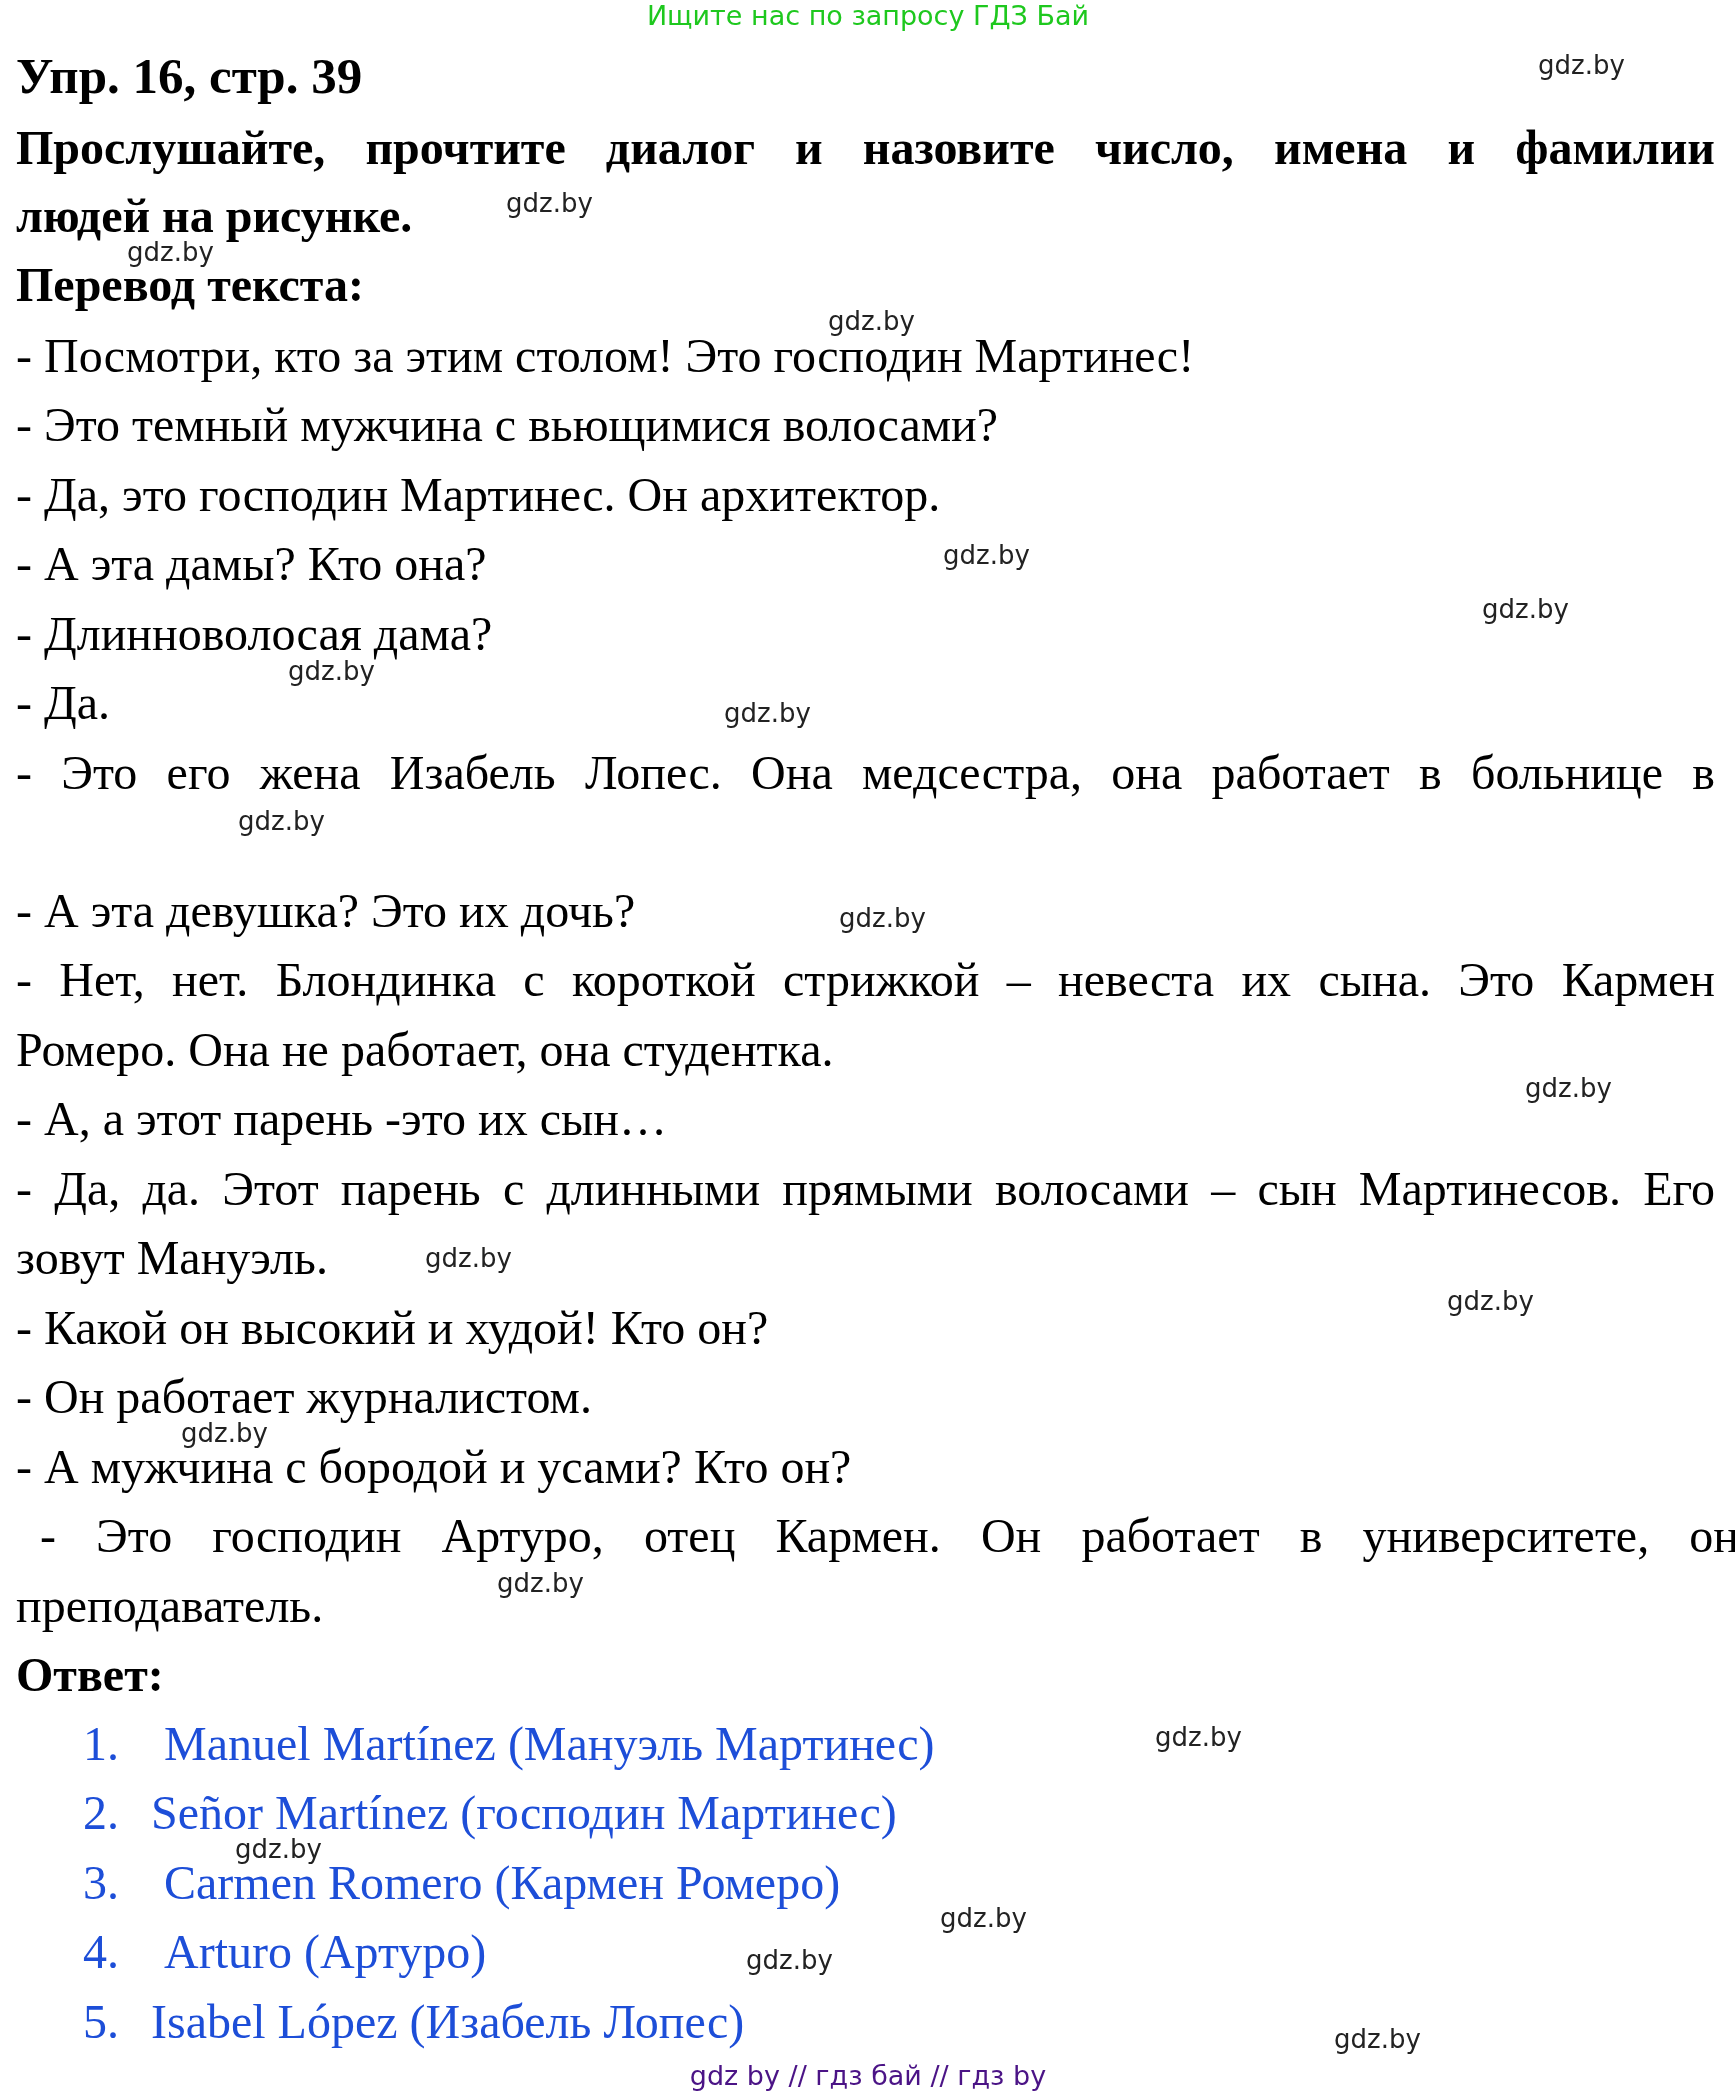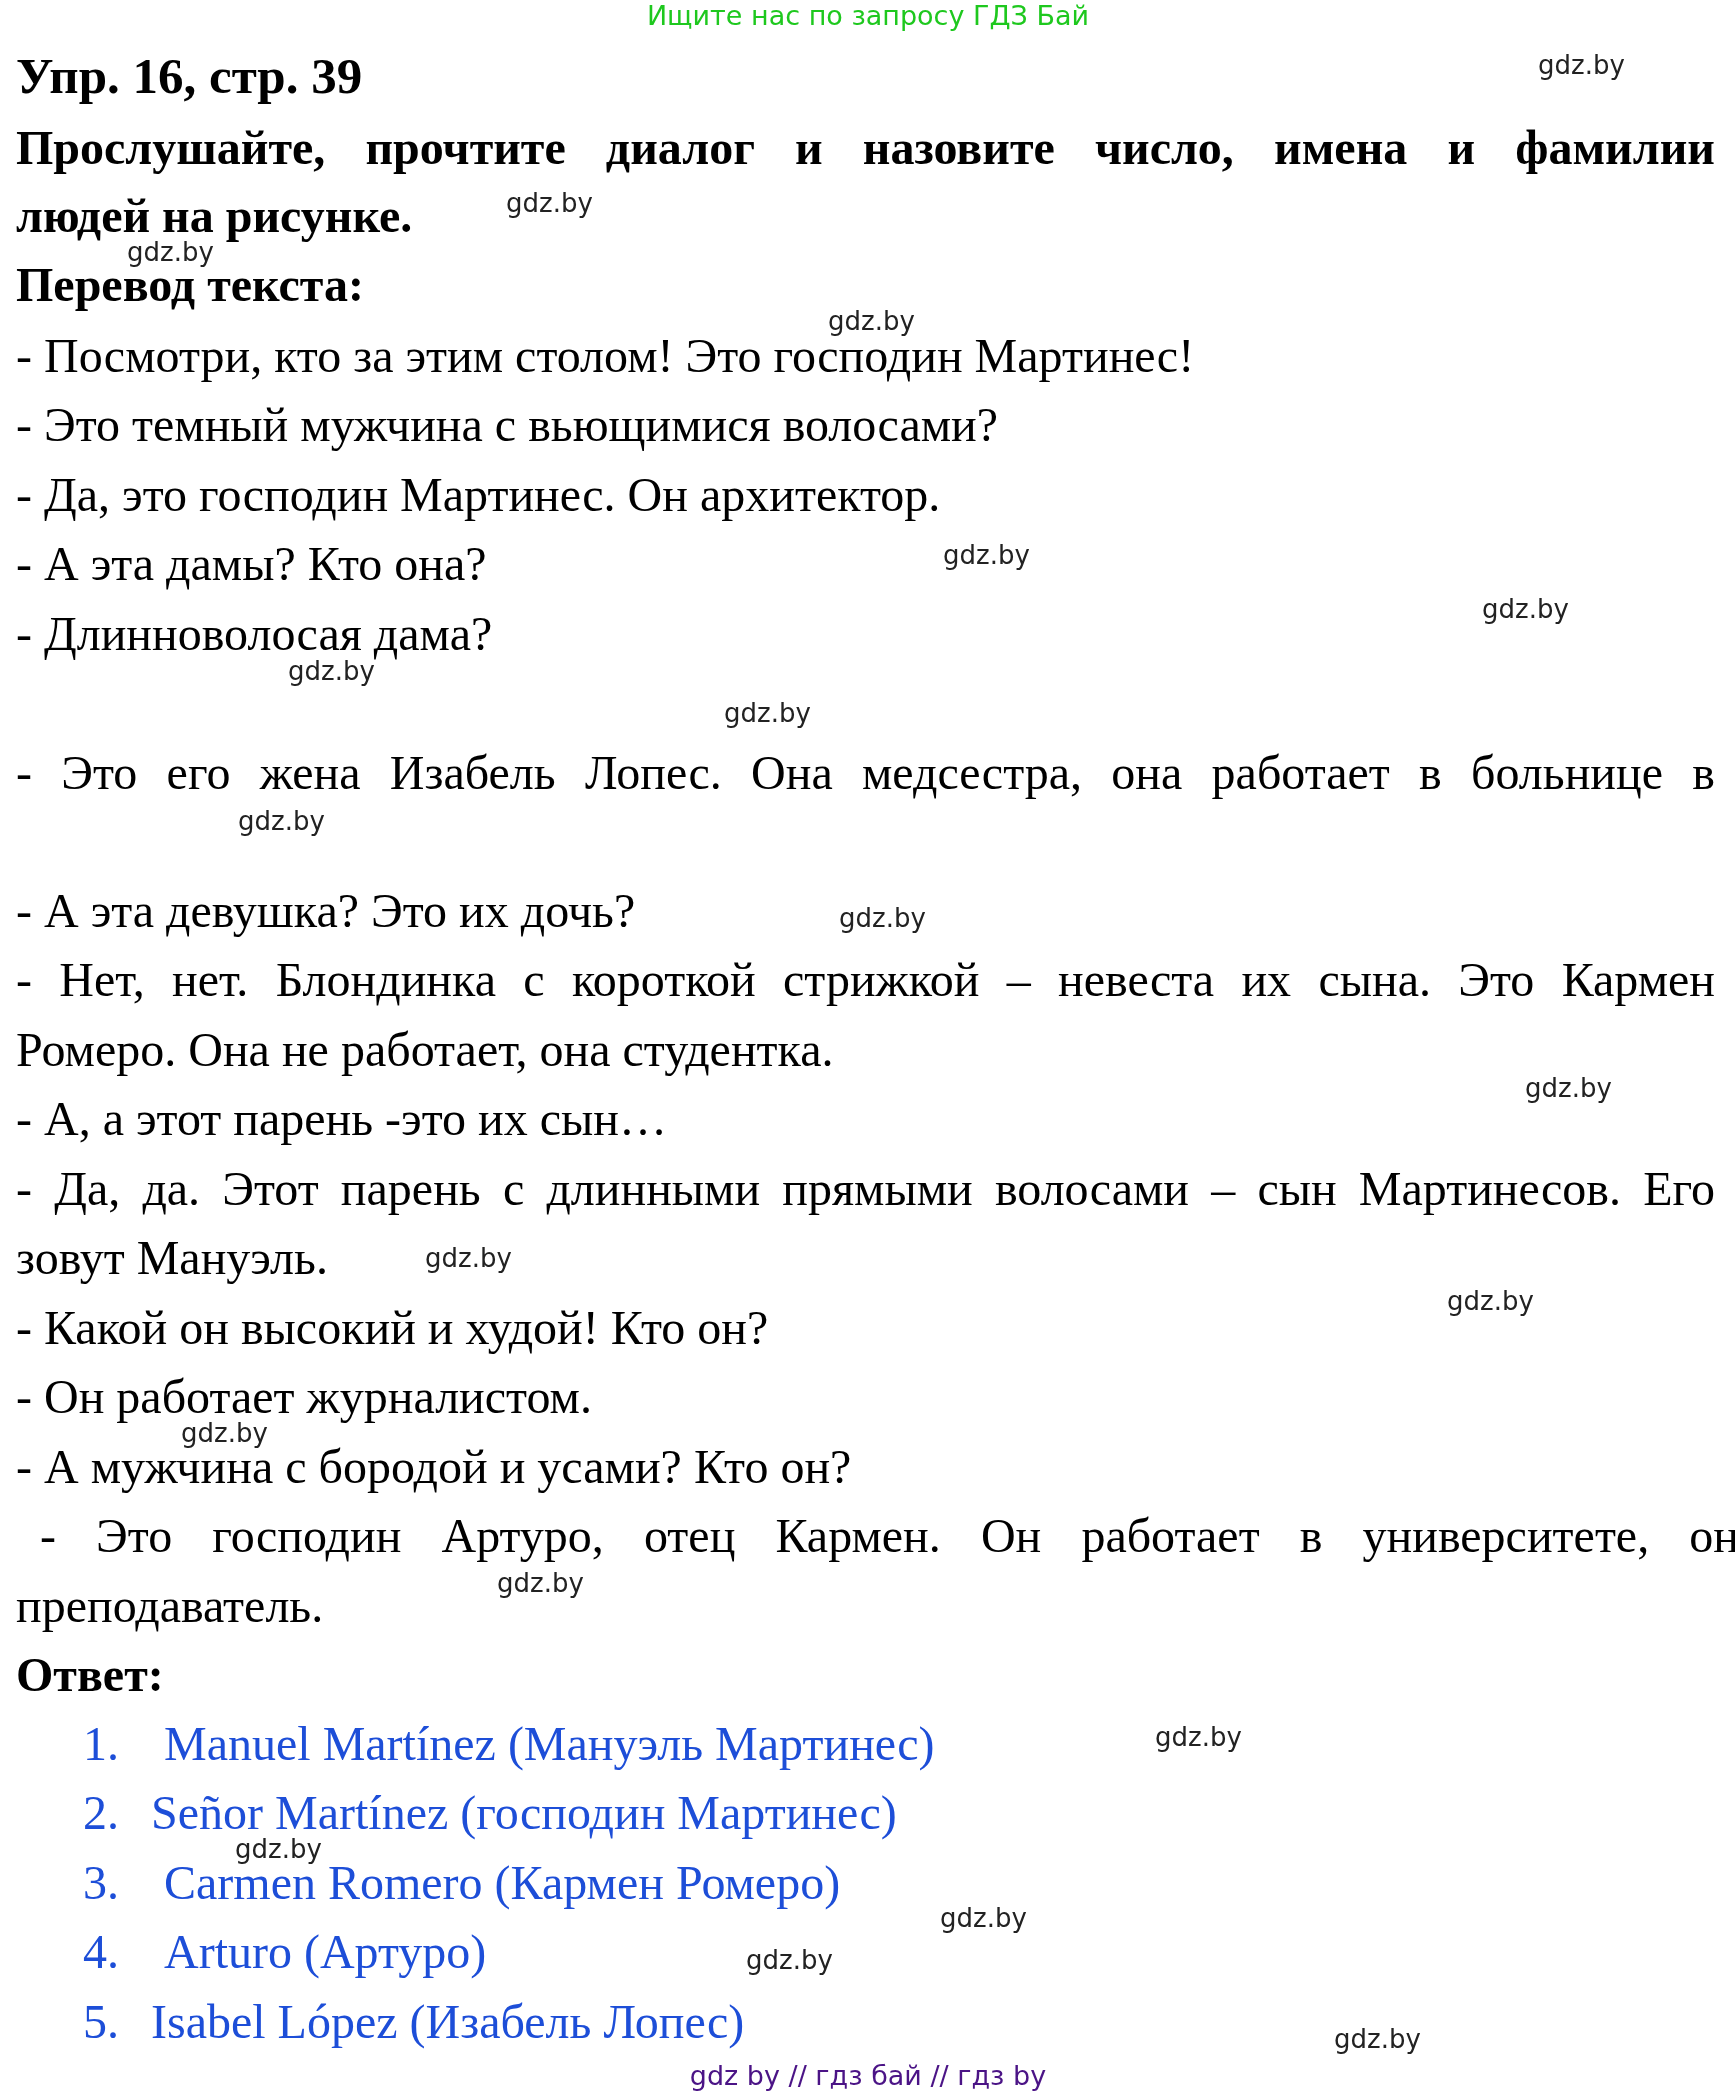--- a/index.html
+++ b/index.html
@@ -28,20 +28,21 @@
 
   <div class="ln bold justify" style="top:116px;">Прослушайте, прочтите диалог и назовите число, имена и фамилии</div>
   <div class="ln bold" style="top:184px;">людей на рисунке.</div>
   <div class="ln bold" style="top:253px;">Перевод текста:</div>
 
   <div class="ln body" style="top:324px;">- Посмотри, кто за этим столом! Это господин Мартинес!</div>
   <div class="ln body" style="top:393px;">- Это темный мужчина с вьющимися волосами?</div>
   <div class="ln body" style="top:463px;">- Да, это господин Мартинес. Он архитектор.</div>
   <div class="ln body" style="top:532px;">- А эта дамы? Кто она?</div>
   <div class="ln body" style="top:602px;">- Длинноволосая дама?</div>
+  <div class="ln body" style="top:671px;">- Да.</div>
   <div class="ln body justify" style="top:741px;">- Это его жена Изабель Лопес. Она медсестра, она работает в больнице в</div>
   <div class="ln body" style="top:879px;">- А эта девушка? Это их дочь?</div>
   <div class="ln body justify" style="top:948px;">- Нет, нет.  Блондинка с короткой стрижкой – невеста их сына. Это Кармен</div>
   <div class="ln body" style="top:1018px;">Ромеро. Она не работает, она студентка.</div>
   <div class="ln body" style="top:1087px;">- А, а этот парень -это их сын…</div>
   <div class="ln body justify" style="top:1157px;">- Да, да. Этот парень с длинными прямыми волосами – сын Мартинесов. Его</div>
   <div class="ln body" style="top:1226px;">зовут Мануэль.</div>
   <div class="ln body" style="top:1296px;">- Какой он высокий и худой! Кто он?</div>
   <div class="ln body" style="top:1365px;">- Он работает журналистом.</div>
   <div class="ln body" style="top:1435px;">- А мужчина с бородой и усами? Кто он?</div>

